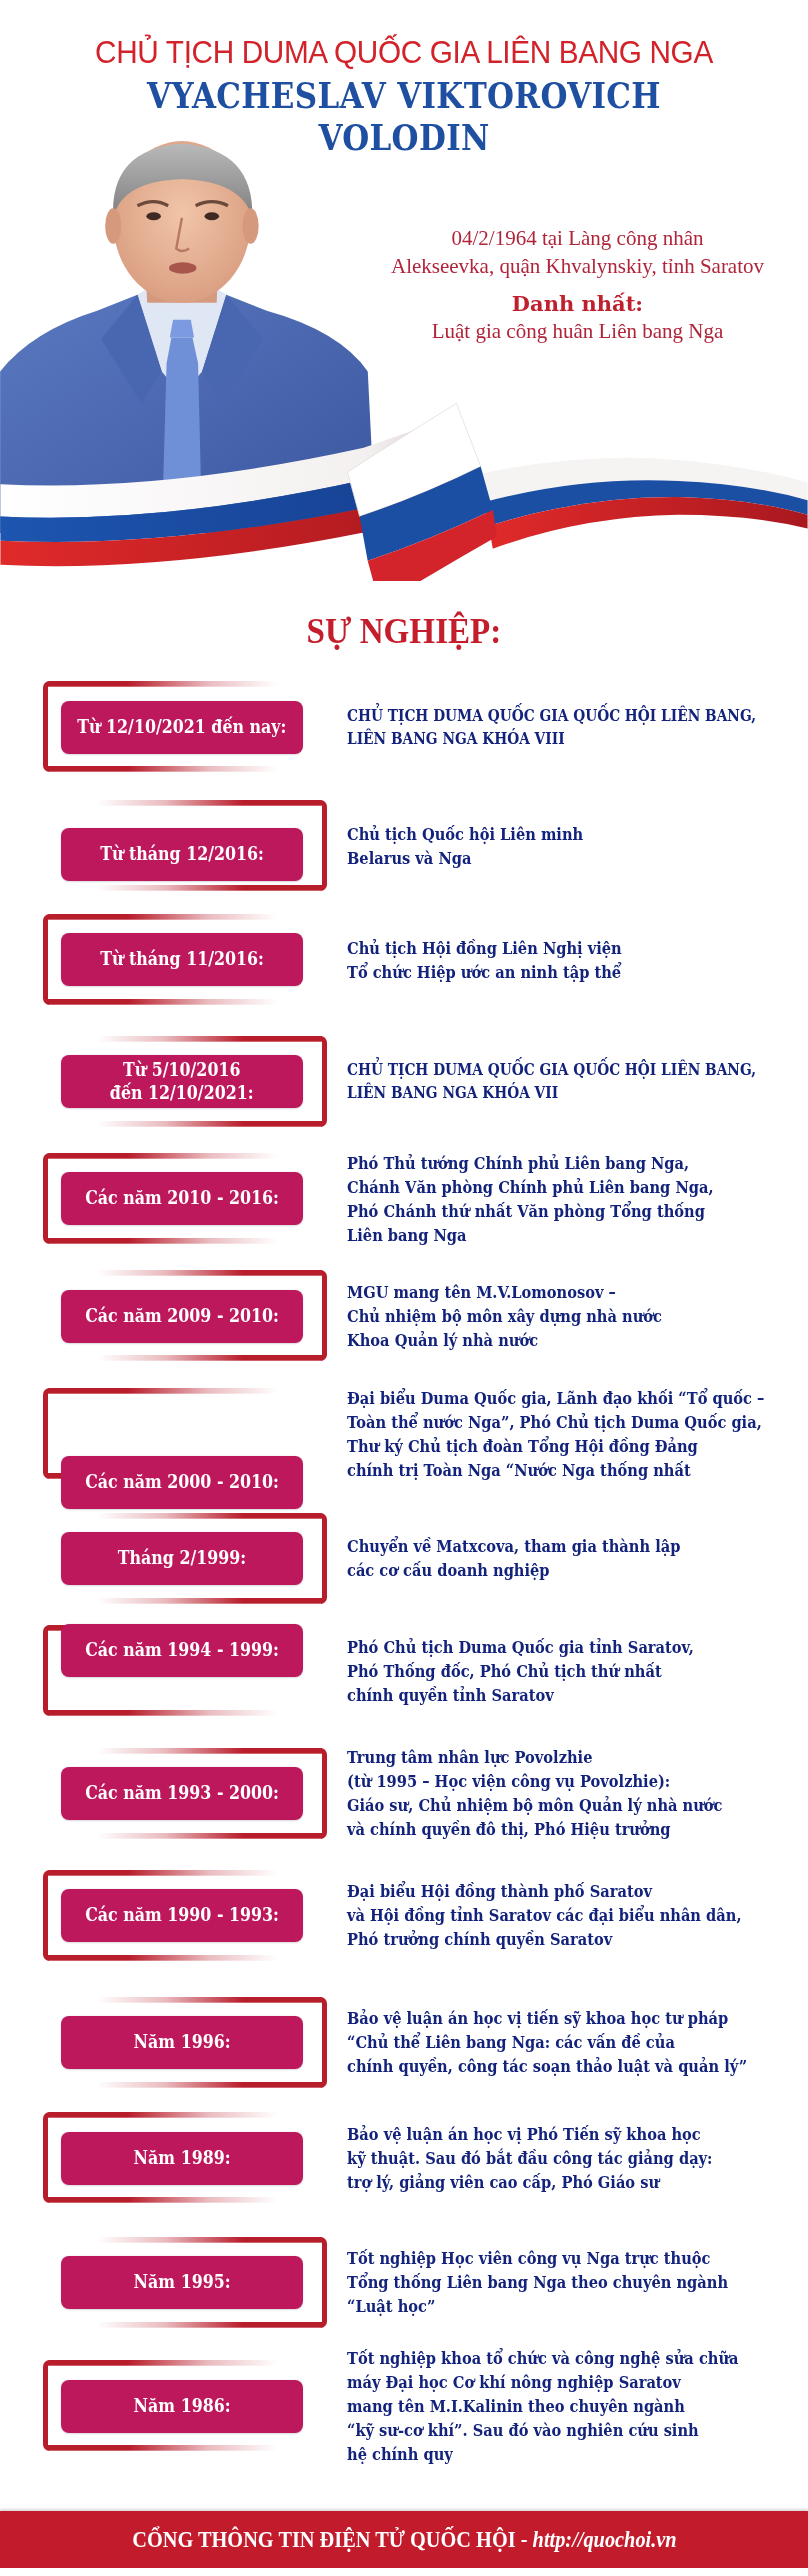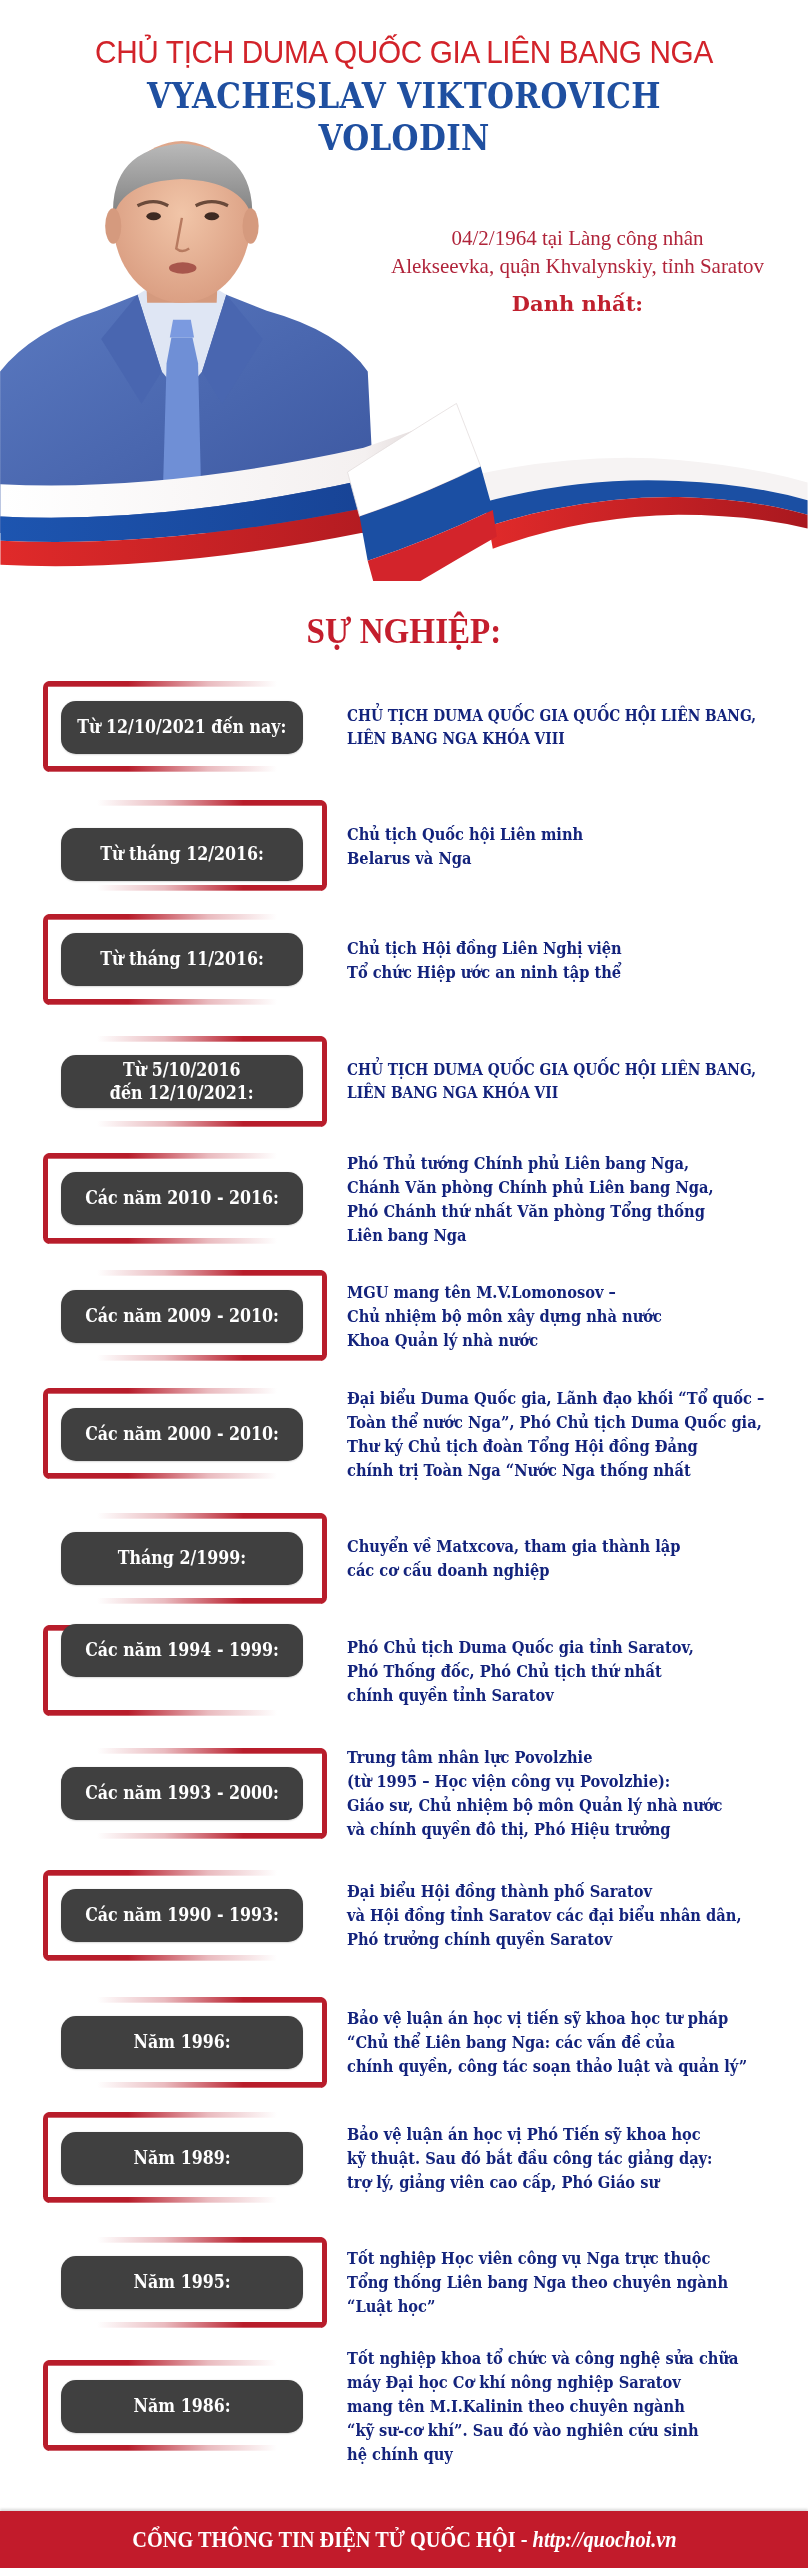--- a/index.html
+++ b/index.html
@@ -34,21 +34,21 @@
     border-left-color: #b81d2b; border-right: none;
     background:
       linear-gradient(90deg, #b81d2b 0%, #b81d2b 35%, rgba(184,29,43,0.3) 70%, rgba(184,29,43,0) 100%) top left / 100% 5.7px no-repeat,
       linear-gradient(90deg, #b81d2b 0%, #b81d2b 35%, rgba(184,29,43,0.3) 70%, rgba(184,29,43,0) 100%) bottom left / 100% 5.7px no-repeat;
     border-top: none; border-bottom: none; }
   .frame.right { left: 97px; width: 230px; border-radius: 0 6.5px 6.5px 0;
     border-right-color: #b81d2b; border-left: none; border-top: none; border-bottom: none;
     background:
       linear-gradient(270deg, #b81d2b 0%, #b81d2b 35%, rgba(184,29,43,0.3) 70%, rgba(184,29,43,0) 100%) top right / 100% 5.7px no-repeat,
       linear-gradient(270deg, #b81d2b 0%, #b81d2b 35%, rgba(184,29,43,0.3) 70%, rgba(184,29,43,0) 100%) bottom right / 100% 5.7px no-repeat; }
-  .pill { position: absolute; left: 61px; width: 242px; height: 53px; background: #404040; border-radius: 15px;
+  .pill { position: absolute; left: 61px; width: 242px; height: 53px; background: #be185d; border-radius: 8px;
     display: flex; align-items: center; justify-content: center; text-align: center;
     color: #ffffff; font-family: "DejaVu Serif", serif; font-weight: bold; font-size: 18px; line-height: 22.6px;
     box-shadow: 0 0.8px 1.6px rgba(0,0,0,0.15); }
   .pill span { display: inline-block; transform: scaleX(0.88); white-space: pre-line; }
   .desc { position: absolute; left: 347px; width: 452px; color: #13237c;
     font-family: "DejaVu Serif", serif; font-weight: bold; font-size: 17px; line-height: 24px; }
   .desc .line { display: block; white-space: nowrap; transform-origin: left center; transform: scaleX(0.86); }
   .desc.caps { font-size: 16px; line-height: 22.6px; }
 
   
@@ -106,20 +106,21 @@
 
     <path d="M225 110 L218 148 Q225 154 234 148" stroke="#b77a60" stroke-width="3" fill="none"></path>
     <ellipse cx="226" cy="172" rx="17" ry="7" fill="#a8564c"></ellipse>
   </svg>
 
   <div class="info">
     <div class="value">04/2/1964 tại Làng công nhân</div>
     <div class="value">Alekseevka, quận Khvalynskiy, tỉnh Saratov</div>
     <div class="gap"></div>
     <div class="label">Danh nhất:</div>
+    <div class="value">Luật gia công huân Liên bang Nga</div>
   </div>
 
   <svg class="ribbon" viewBox="0 0 1000 560">
     <defs>
       <linearGradient id="rw" x1="0" y1="0" x2="1" y2="0">
         <stop offset="0" stop-color="#ffffff"></stop>
           <stop offset="0.8" stop-color="#f4f0f0"></stop>
           <stop offset="1" stop-color="#d9cfcf"></stop>
       </linearGradient>
       <linearGradient id="rb" x1="0" y1="0" x2="1" y2="0">
@@ -208,21 +209,21 @@
         <span>Các năm 2009 - 2010:</span>
       </div>
       <div class="desc" style="top: 1280px;">
         <span class="line">MGU mang tên M.V.Lomonosov –</span>
         <span class="line">Chủ nhiệm bộ môn xây dựng nhà nước</span>
         <span class="line">Khoa Quản lý nhà nước</span>
       </div>
     </div>
     <div class="row">
       <div class="frame left" style="top: 1388px;"></div>
-      <div class="pill" style="top: 1408px; text-align: center;">
+      <div class="pill" style="top: 1456px; text-align: center;">
         <span>Các năm 2000 - 2010:</span>
       </div>
       <div class="desc" style="top: 1386px;">
         <span class="line">Đại biểu Duma Quốc gia, Lãnh đạo khối “Tổ quốc –</span>
         <span class="line">Toàn thể nước Nga”, Phó Chủ tịch Duma Quốc gia,</span>
         <span class="line">Thư ký Chủ tịch đoàn Tổng Hội đồng Đảng</span>
         <span class="line">chính trị Toàn Nga “Nước Nga thống nhất</span>
       </div>
     </div>
     <div class="row">

